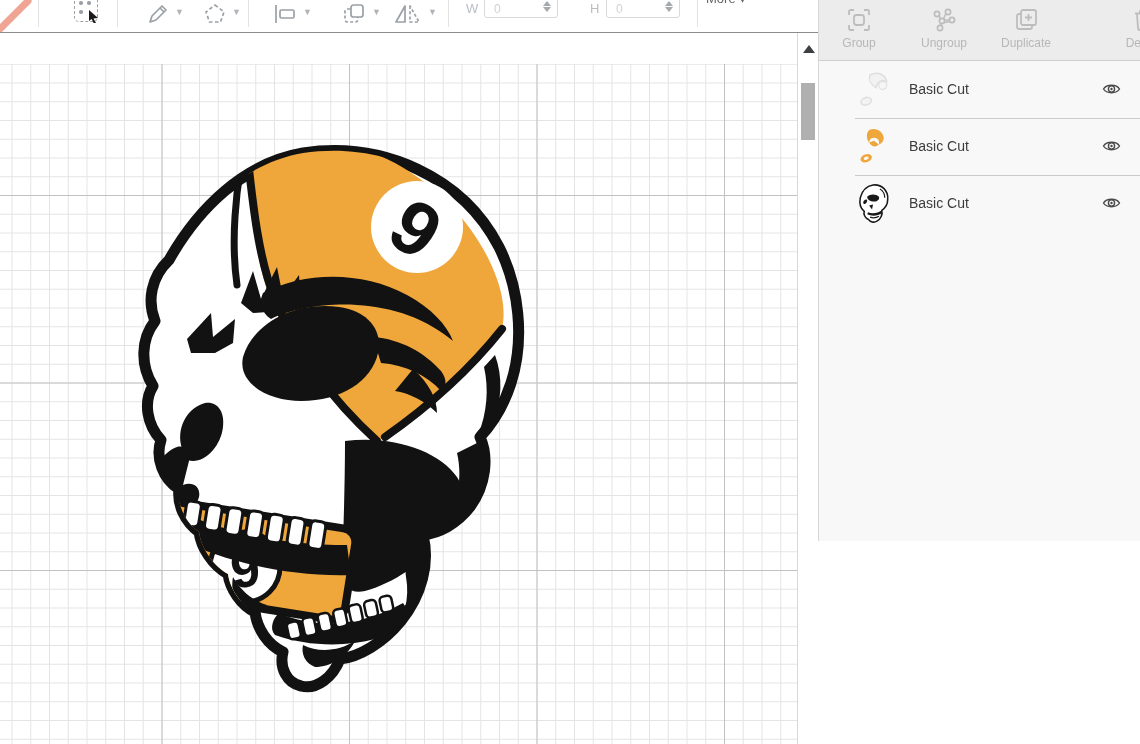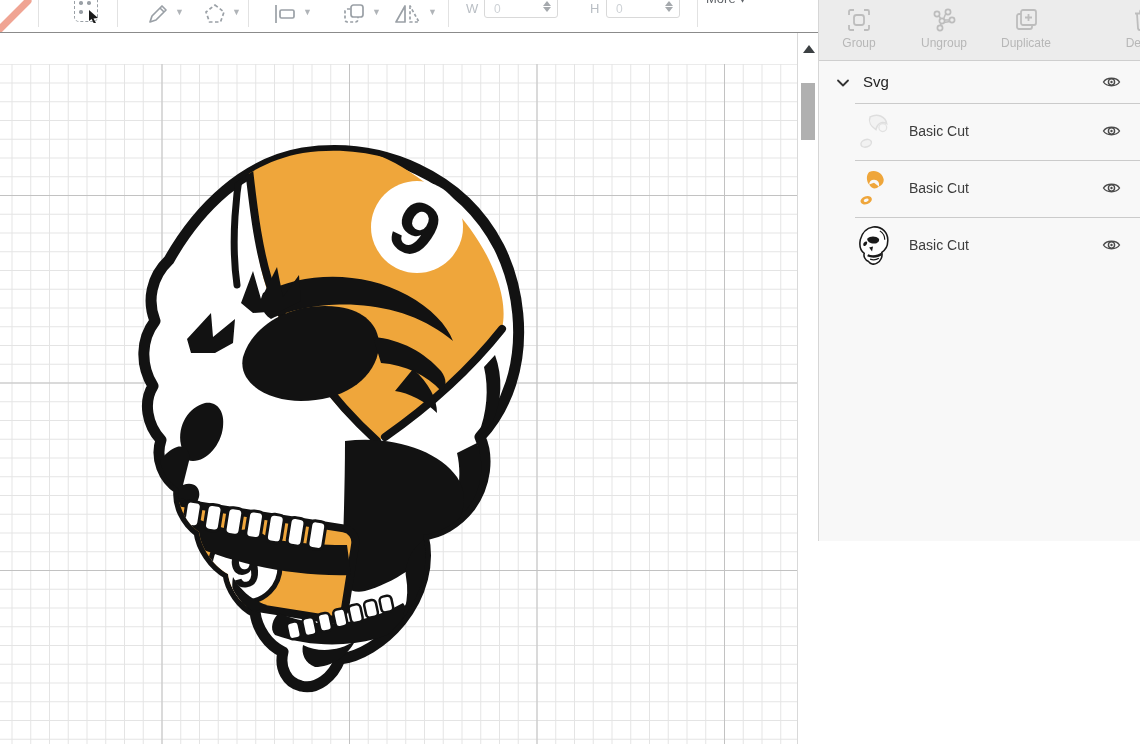--- a/index.html
+++ b/index.html
@@ -282,32 +282,20 @@
           <path d="M5,6.5 H21 M10,6.5 V4.5 A1.5,1.5 0 0 1 11.5,3 H14.5 A1.5,1.5 0 0 1 16,4.5 V6.5" fill="none" stroke="#bdbdbd" stroke-width="1.8"></path>
           <path d="M7,6.5 L8,21.5 A1.8,1.8 0 0 0 9.8,23 H16.2 A1.8,1.8 0 0 0 18,21.5 L19,6.5" fill="none" stroke="#bdbdbd" stroke-width="1.8"></path>
           <path d="M13,10 V19" stroke="#bdbdbd" stroke-width="1.6"></path>
         </svg>
         <span class="lbl">Delete</span>
       </div>
     </div>
 
     <div class="layers">
 
-      <div class="lrow svg-row">
-        <svg class="chev" width="16" height="16" viewBox="0 0 16 16">
-          <polyline points="3,5.5 8,10.5 13,5.5" fill="none" stroke="#333" stroke-width="1.8" stroke-linecap="round" stroke-linejoin="round"></polyline>
-        </svg>
-        <span class="name">Svg</span>
-        <svg class="eye" width="19" height="16" viewBox="0 0 19 16">
-          <path d="M1.5,8 C4.5,3 14.5,3 17.5,8 C14.5,13 4.5,13 1.5,8 Z" fill="none" stroke="#4a4a4a" stroke-width="1.4"></path>
-          <circle cx="9.5" cy="8" r="3.1" fill="none" stroke="#4a4a4a" stroke-width="1.4"></circle>
-          <circle cx="9.5" cy="8" r="1.2" fill="#4a4a4a"></circle>
-        </svg>
-        <div class="sep"></div>
-      </div>
 
       <div class="lrow item-row">
         <svg class="thumb" viewBox="0 0 36 44">
           <path d="M14,6 C22,2 30,6 31,13 C26,10 21,13 20,19 C15,16 12,11 14,6 Z" fill="#f2f2f2" stroke="#dedede" stroke-width="1.5"></path>
           <circle cx="27" cy="17" r="4" fill="#f6f6f6" stroke="#e2e2e2" stroke-width="1.3"></circle>
           <ellipse cx="10" cy="33" rx="5.5" ry="3.8" transform="rotate(-18 10 33)" fill="#f2f2f2" stroke="#dedede" stroke-width="1.5"></ellipse>
         </svg>
         <span class="name">Basic Cut</span>
         <svg class="eye" width="19" height="16" viewBox="0 0 19 16">
           <path d="M1.5,8 C4.5,3 14.5,3 17.5,8 C14.5,13 4.5,13 1.5,8 Z" fill="none" stroke="#4a4a4a" stroke-width="1.4"></path>

